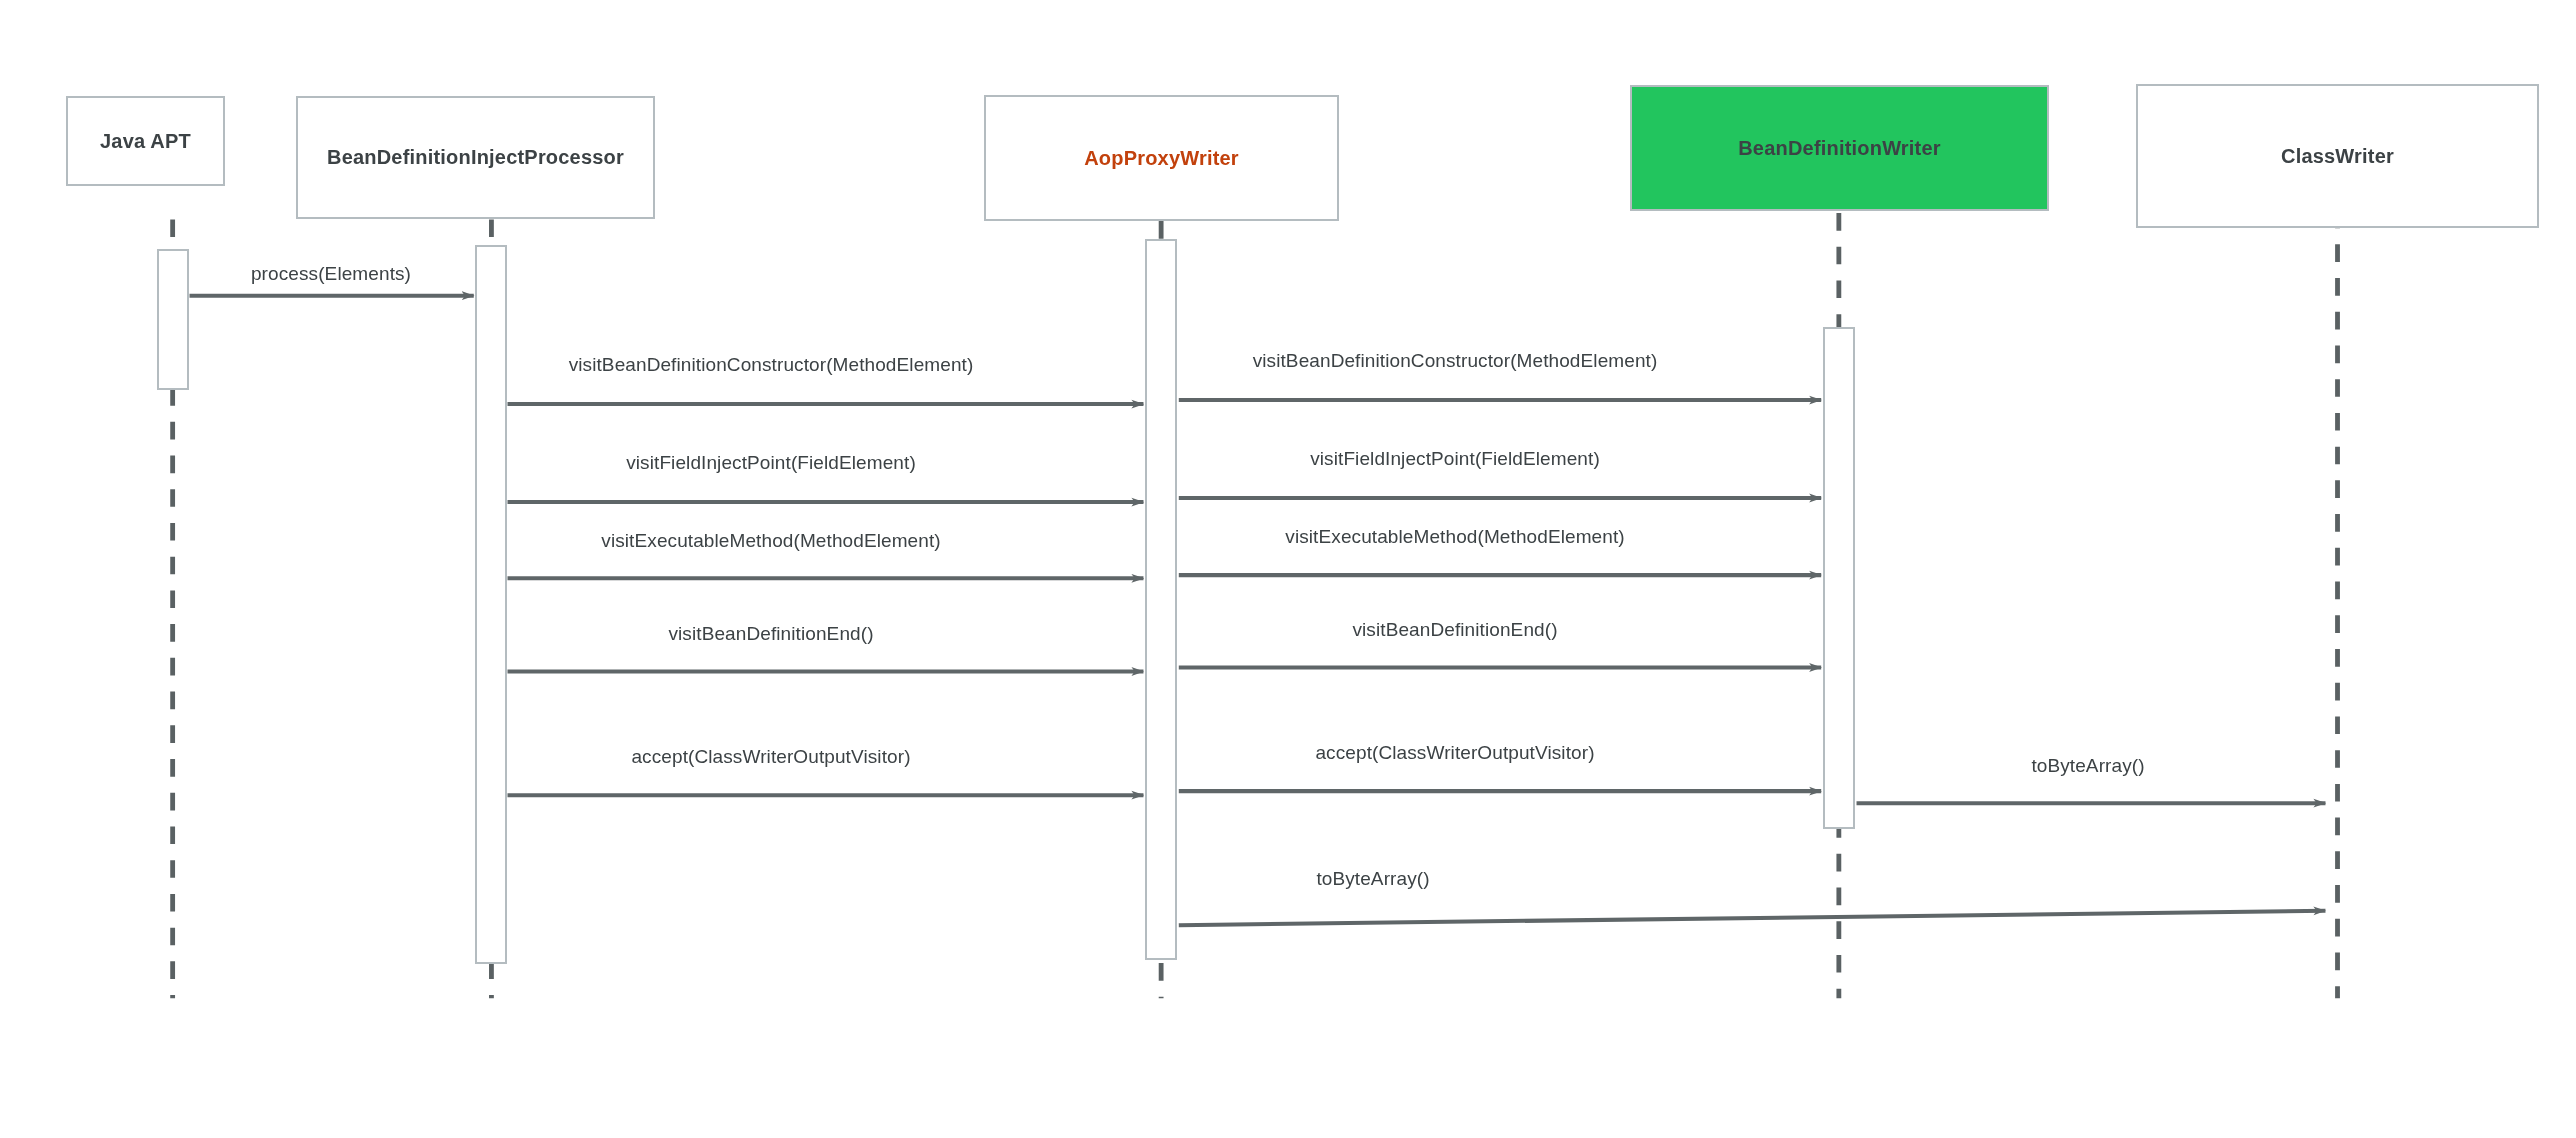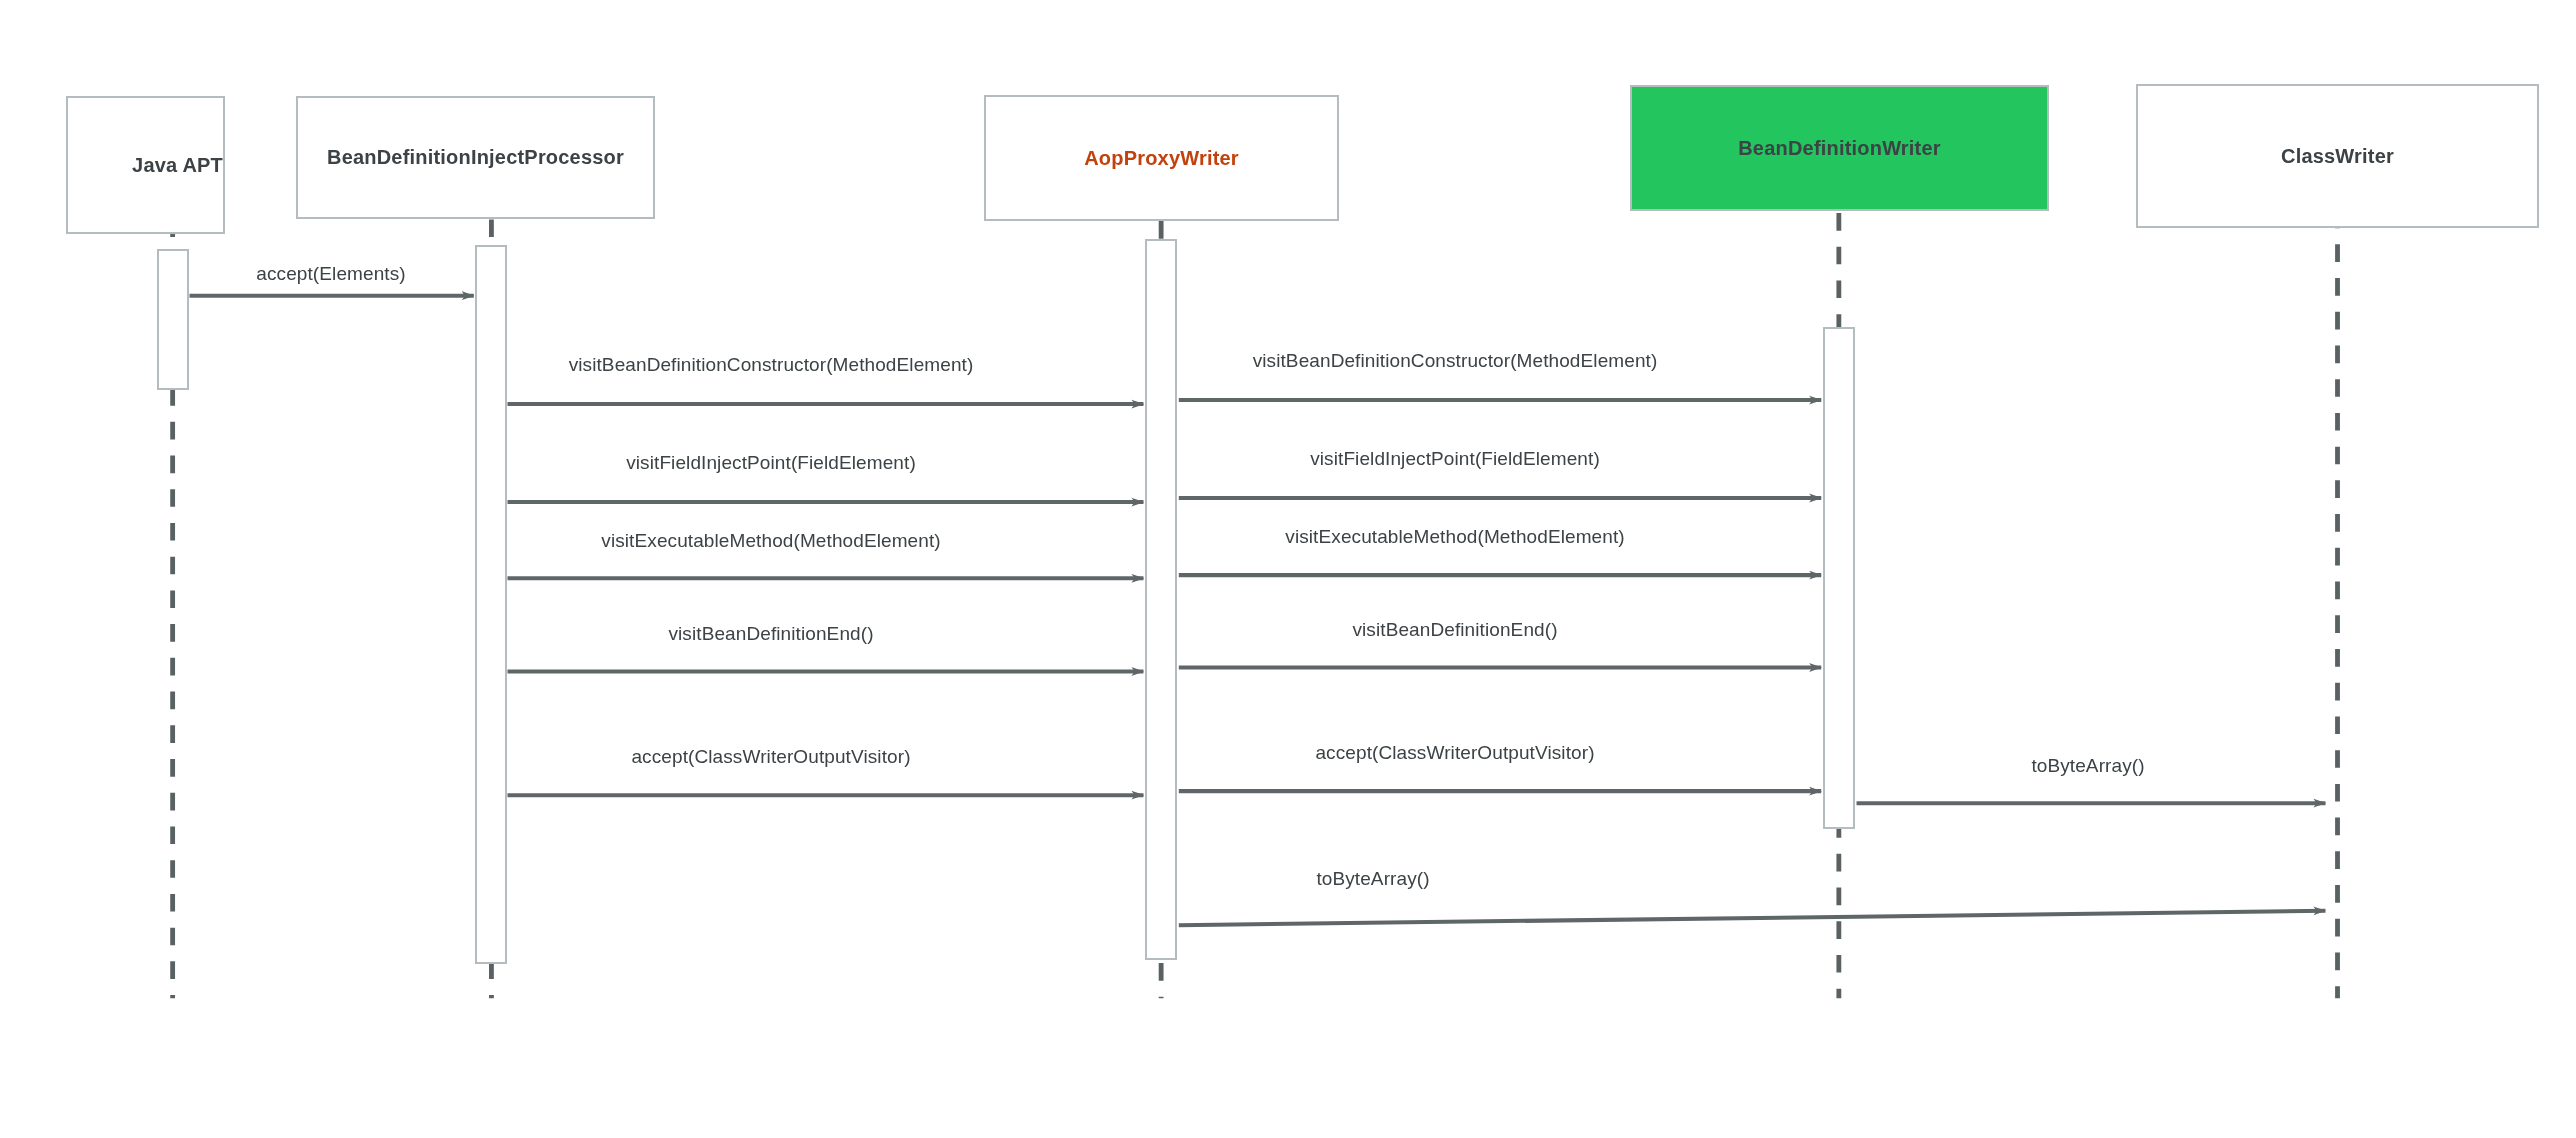--- a/index.html
+++ b/index.html
@@ -89,21 +89,21 @@
         <line x1="632" y1="836" x2="1424" y2="836" stroke="#5f6668" stroke-width="5" marker-end="url(#arrowhead)"></line>
         <line x1="1468" y1="831" x2="2268" y2="831" stroke="#5f6668" stroke-width="5" marker-end="url(#arrowhead)"></line>
         <line x1="632" y1="990" x2="1424" y2="990" stroke="#5f6668" stroke-width="5" marker-end="url(#arrowhead)"></line>
         <line x1="1468" y1="985" x2="2268" y2="985" stroke="#5f6668" stroke-width="5" marker-end="url(#arrowhead)"></line>
         <line x1="2312" y1="1000" x2="2896" y2="1000" stroke="#5f6668" stroke-width="5" marker-end="url(#arrowhead)"></line>
         <line x1="1468" y1="1152" x2="2896" y2="1134" stroke="#5f6668" stroke-width="5" marker-end="url(#arrowhead)"></line>
       </g>
   </svg>
 
   <div id="participants-layer">
-      <div class="participant-box" style="left: 66px; top: 96px; width: 159px; height: 138px; border-color: rgb(180, 188, 192); background: rgb(255, 255, 255); justify-content: flex-end;">
+      <div class="participant-box" style="left: 66px; top: 96px; width: 159px; height: 90px; border-color: rgb(180, 188, 192); background: rgb(255, 255, 255);">
         <span class="participant-label" style="color: rgb(60, 66, 69);">Java APT</span>
       </div>
       <div class="participant-box" style="left: 296px; top: 96px; width: 359px; height: 123px; border-color: rgb(180, 188, 192); background: rgb(255, 255, 255);">
         <span class="participant-label" style="color: rgb(60, 66, 69);">BeanDefinitionInjectProcessor</span>
       </div>
       <div class="participant-box" style="left: 984px; top: 95px; width: 355px; height: 126px; border-color: rgb(180, 188, 192); background: rgb(255, 255, 255);">
         <span class="participant-label" style="color: #c2410c;">AopProxyWriter</span>
       </div>
       <div class="participant-box" style="left: 1630px; top: 85px; width: 419px; height: 126px; border-color: rgb(180, 188, 192); background: #22c55e;">
         <span class="participant-label" style="color: rgb(60, 66, 69);">BeanDefinitionWriter</span>
@@ -112,21 +112,21 @@
         <span class="participant-label" style="color: rgb(60, 66, 69);">ClassWriter</span>
       </div>
     </div>
   <div id="activations-layer">
       <div class="activation-bar" style="left: 157px; top: 249px; width: 32px; height: 141px; border-color: rgb(180, 188, 192);"></div>
       <div class="activation-bar" style="left: 475px; top: 245px; width: 32px; height: 719px; border-color: rgb(180, 188, 192);"></div>
       <div class="activation-bar" style="left: 1145px; top: 239px; width: 32px; height: 721px; border-color: rgb(180, 188, 192);"></div>
       <div class="activation-bar" style="left: 1823px; top: 327px; width: 32px; height: 502px; border-color: rgb(180, 188, 192);"></div>
     </div>
   <div id="labels-layer">
-      <div class="msg-label" style="left: 331px; top: 285px; color: rgb(60, 66, 69);">accept(Elements)</div>
+      <div class="msg-label" style="left: 331px; top: 285px; color: rgb(60, 66, 69);">process(Elements)</div>
       <div class="msg-label" style="left: 771px; top: 376px; color: rgb(60, 66, 69);">visitBeanDefinitionConstructor(MethodElement)</div>
       <div class="msg-label" style="left: 1455px; top: 372px; color: rgb(60, 66, 69);">visitBeanDefinitionConstructor(MethodElement)</div>
       <div class="msg-label" style="left: 771px; top: 474px; color: rgb(60, 66, 69);">visitFieldInjectPoint(FieldElement)</div>
       <div class="msg-label" style="left: 1455px; top: 470px; color: rgb(60, 66, 69);">visitFieldInjectPoint(FieldElement)</div>
       <div class="msg-label" style="left: 771px; top: 552px; color: rgb(60, 66, 69);">visitExecutableMethod(MethodElement)</div>
       <div class="msg-label" style="left: 1455px; top: 548px; color: rgb(60, 66, 69);">visitExecutableMethod(MethodElement)</div>
       <div class="msg-label" style="left: 771px; top: 645px; color: rgb(60, 66, 69);">visitBeanDefinitionEnd()</div>
       <div class="msg-label" style="left: 1455px; top: 641px; color: rgb(60, 66, 69);">visitBeanDefinitionEnd()</div>
       <div class="msg-label" style="left: 771px; top: 768px; color: rgb(60, 66, 69);">accept(ClassWriterOutputVisitor)</div>
       <div class="msg-label" style="left: 1455px; top: 764px; color: rgb(60, 66, 69);">accept(ClassWriterOutputVisitor)</div>

